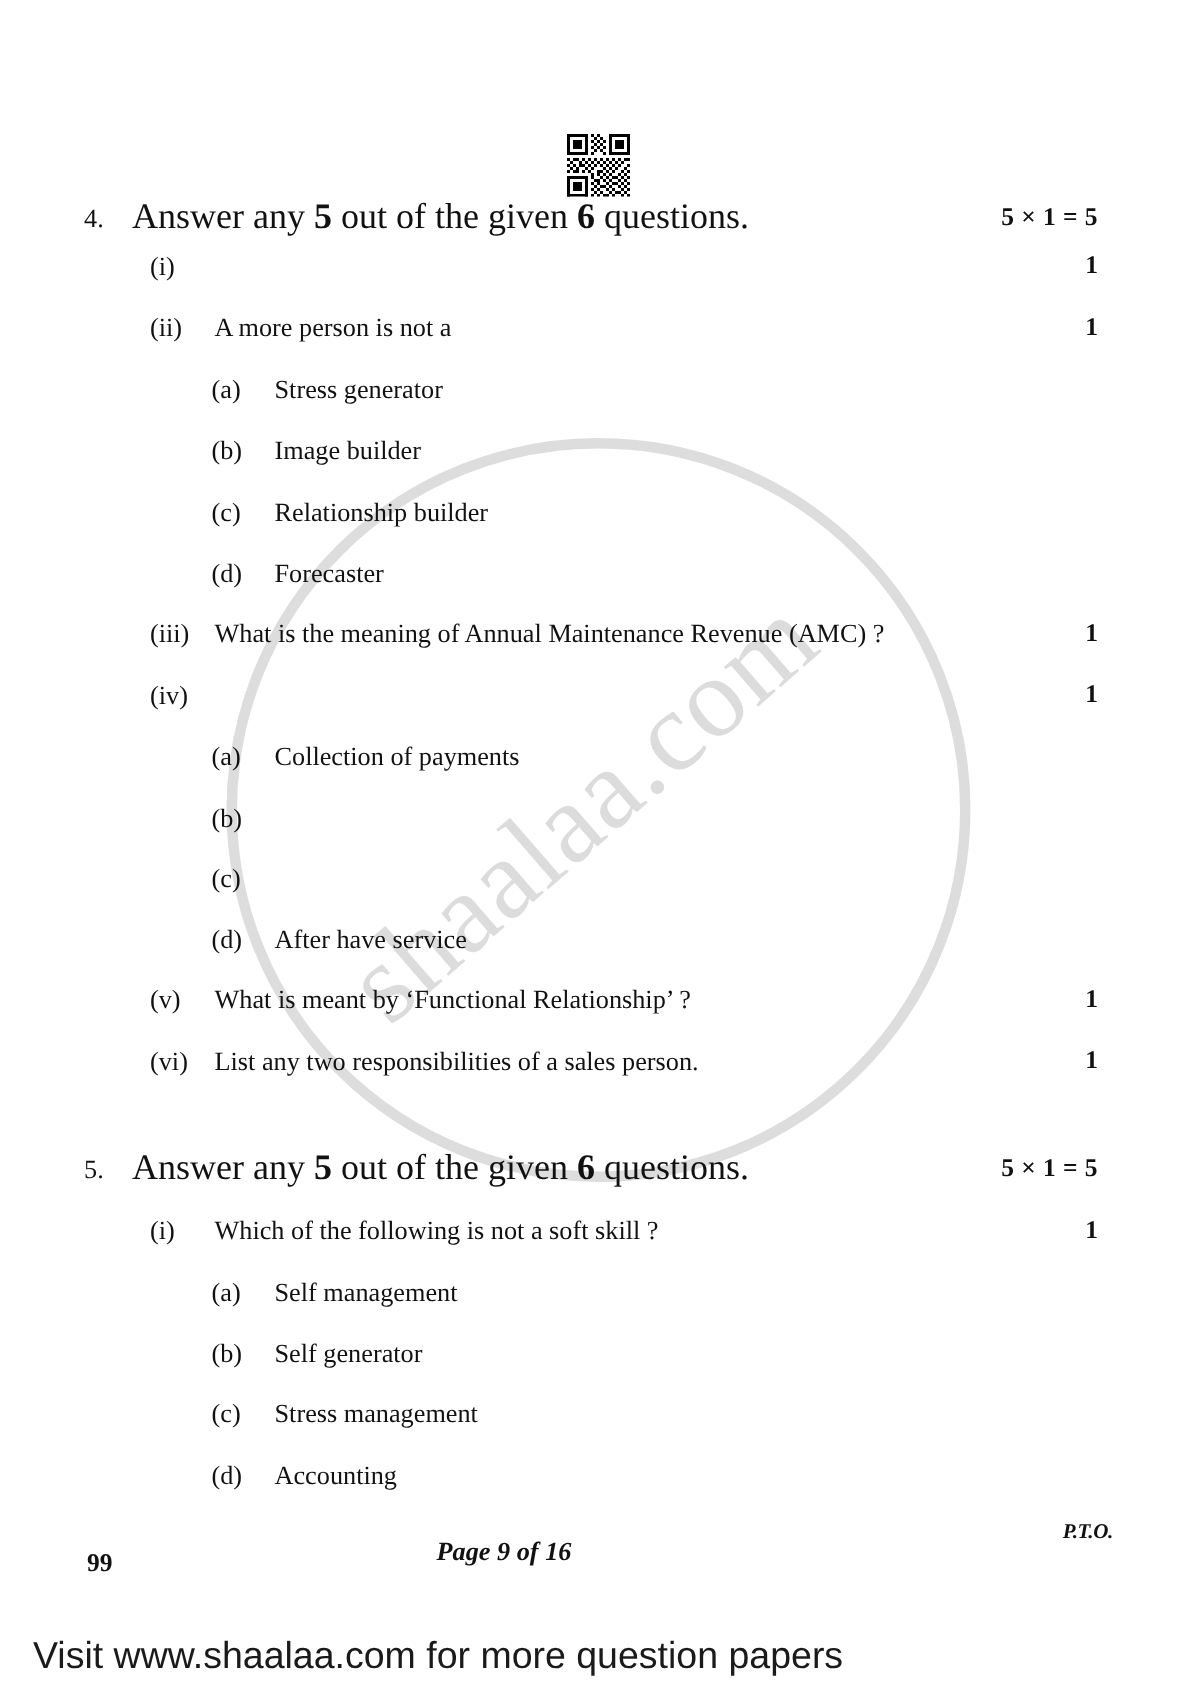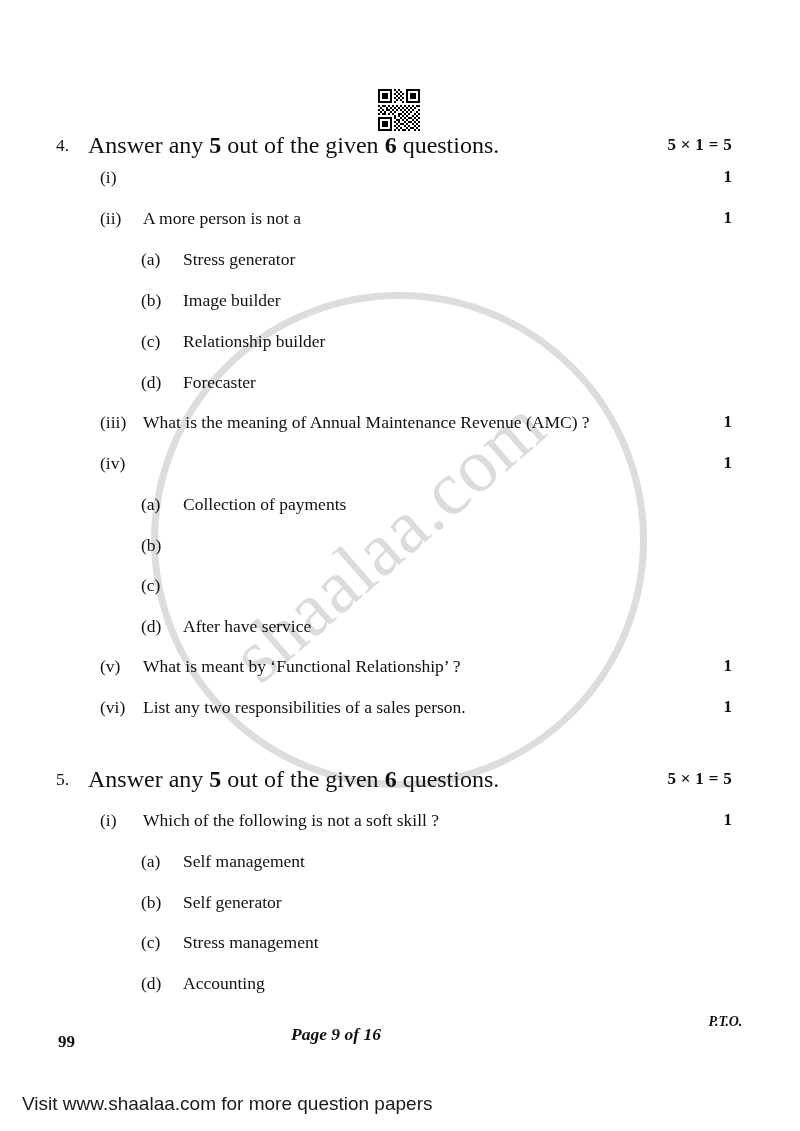--- a/index.html
+++ b/index.html
@@ -171,21 +171,21 @@
     width: 800px;
     height: 63px;
     background: #ffffff;
     z-index: 3;
   }
   #banner-text {
     position: absolute;
     left: 22px;
     top: 24px;
     font-family: "Liberation Sans", "DejaVu Sans", sans-serif;
-    font-size: 19px;
+    font-size: 25px;
     line-height: 24px;
     color: #1a1a1a;
     white-space: nowrap;
   }
 </style>
 </head>
 <body>
 
 <div id="page">
 

